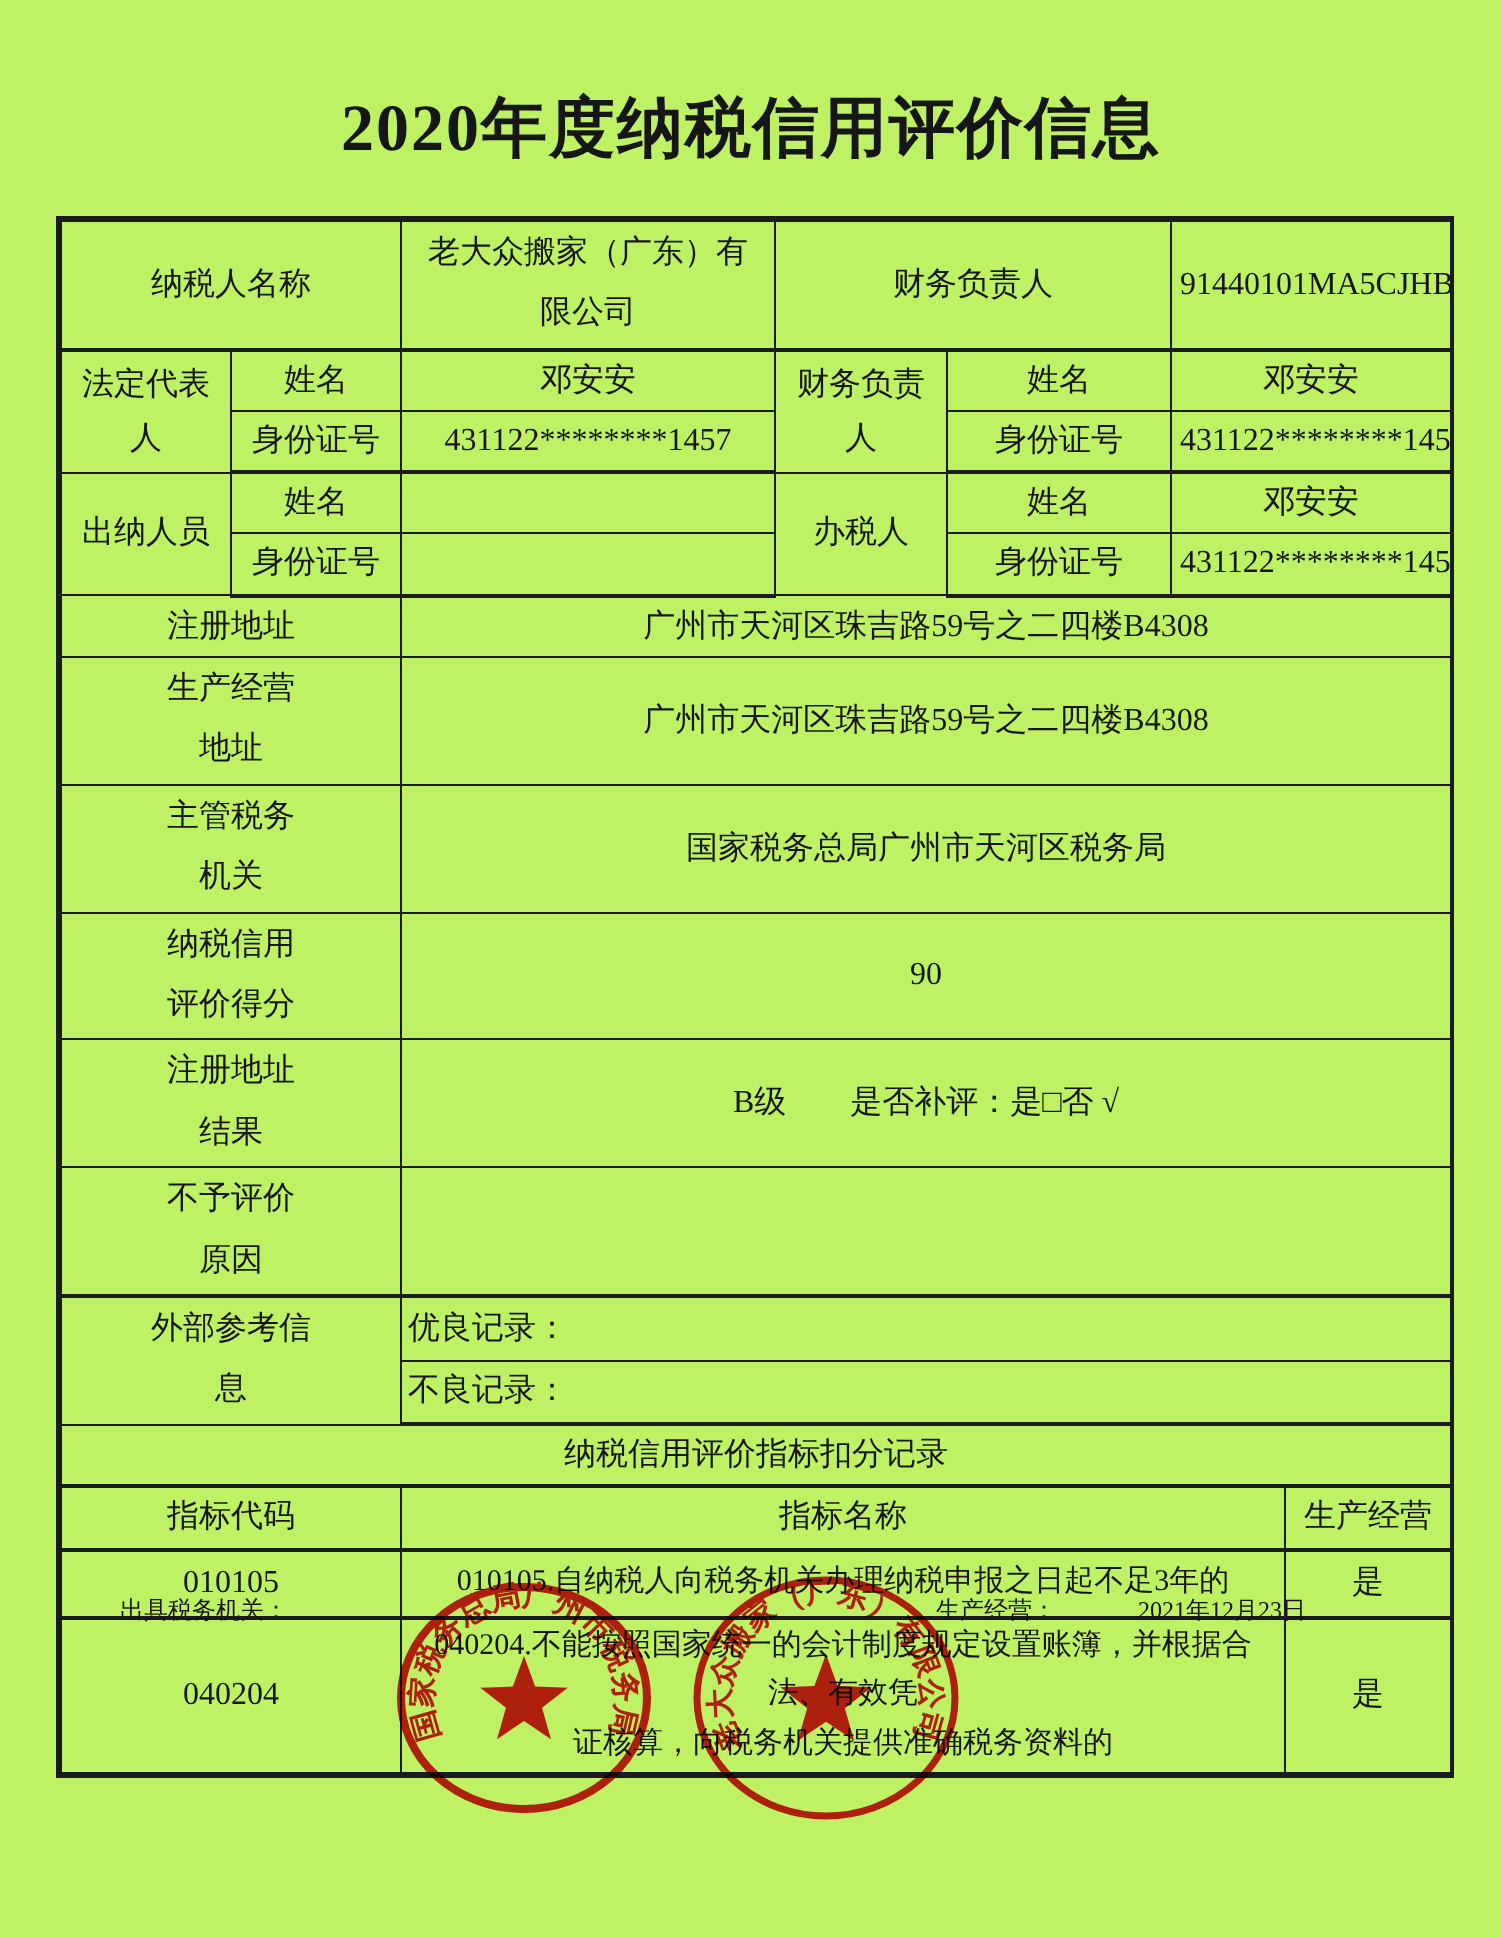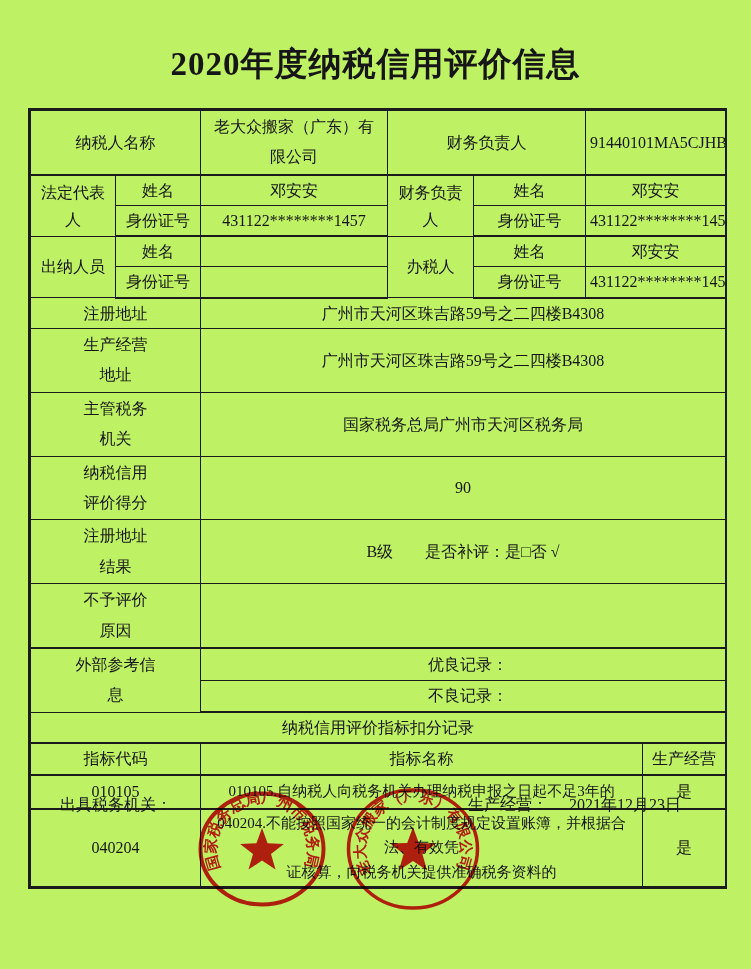--- a/index.html
+++ b/index.html
@@ -14,28 +14,28 @@
   #table-box{
     position:absolute;left:28px;top:108px;width:695px;
     border:2px solid #1b1b1b;
   }
   table{border-collapse:collapse;table-layout:fixed;width:100%;}
   td{
     border:1px solid #1b1b1b;text-align:center;vertical-align:middle;
     padding:1px 4px;font-size:16px;line-height:1.7;overflow:hidden;
   }
   td.pre{white-space:pre-line;line-height:1.9;}
-  td.ta-l{text-align:center;padding-left:14px;}
+  td.ta-l{text-align:left;padding-left:3px;}
   td.small{font-size:15px;line-height:1.65;}
   tr.hb>td{border-bottom-width:2px;}
   
   tr.h58{height:58px;} tr.h29{height:29px;} tr.h28{height:28px;} tr.h27{height:27px;}
   tr.h31{height:31px;} tr.h53{height:53px;} tr.h55{height:55px;} tr.h57{height:57px;}
   tr.h59{height:59px;} tr.h26{height:26px;} tr.h34{height:34px;margin-top:40px;}
-  .footer-text{position:absolute;font-size:16px;line-height:16px;white-space:nowrap;}
+  .footer-text{position:absolute;font-size:12px;line-height:16px;white-space:nowrap;}
   #issuer-label{left:60px;top:797px;}
   #issue-time-label{left:468px;top:797px;}
   #issue-date{left:569px;top:797px;}
   .seal{position:absolute;mix-blend-mode:multiply;opacity:0.93;}
   #seal-authority{left:197px;top:790px;}
   #seal-company{left:345px;top:786px;}
   .seal text{font-family:"Liberation Serif","DejaVu Serif",serif;font-weight:700;}
   .grade-gap{margin-left:32px;}
 </style>
 </head>

